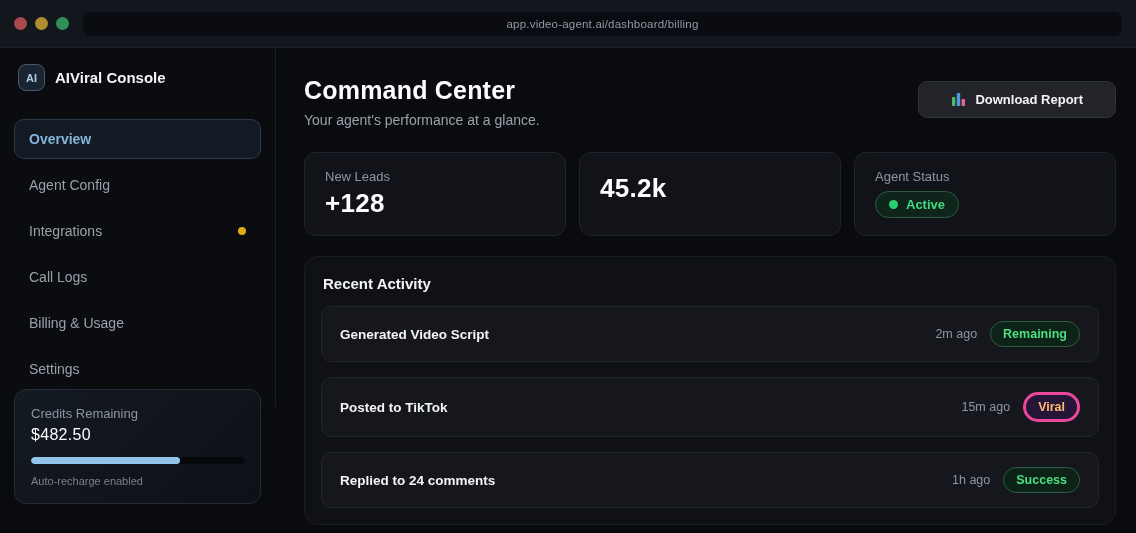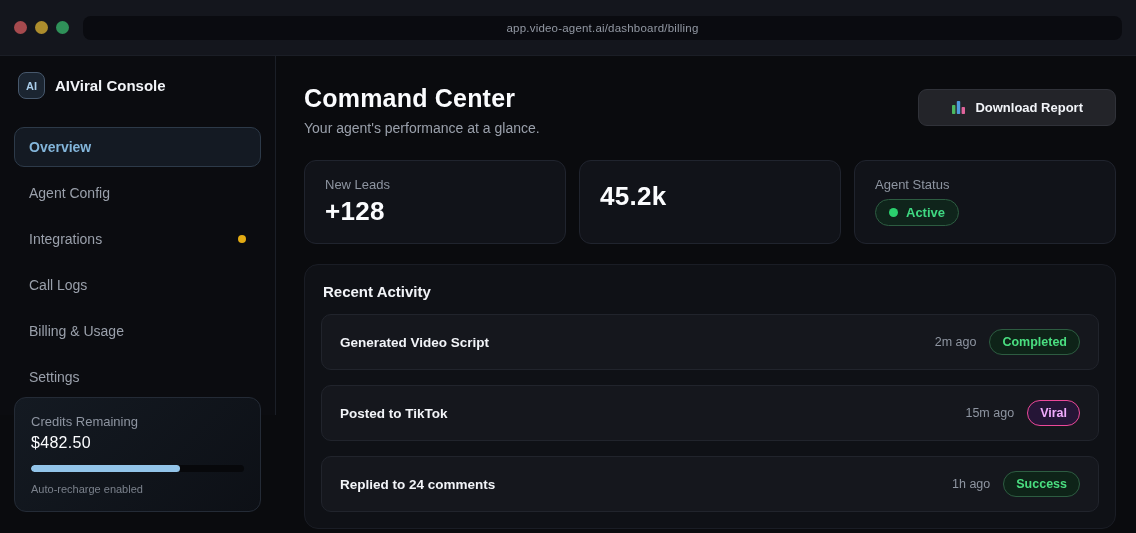--- a/index.html
+++ b/index.html
@@ -5,21 +5,21 @@
   * { margin:0; padding:0; box-sizing:border-box; }
   html,body { width:1136px; height:533px; overflow:hidden; }
   body {
     background:#0a0b0e;
     font-family:"Liberation Sans", sans-serif;
     color:#e7e9ee;
     -webkit-font-smoothing:antialiased;
   }
   
   .topbar {
-    height:56px; background:#14161d; display:flex; align-items:center;
+    height:48px; background:#14161d; display:flex; align-items:center;
     padding:0 14px; border-bottom:1px solid #1b1e26;
   }
   .traffic { display:flex; gap:8px; margin-right:14px; }
   .light { width:13px; height:13px; border-radius:50%; }
   .light.red { background:#a64a4e; }
   .light.yellow { background:#ad8d2d; }
   .light.green { background:#2f9159; }
   .urlbar {
     flex:1; height:24px; background:#0a0b10; border-radius:8px;
     display:flex; align-items:center; justify-content:center;
@@ -94,21 +94,21 @@
   .activity-row {
     display:flex; align-items:center; justify-content:space-between;
     background:#15171d; border:1px solid #21242c; border-radius:10px;
     padding:14px 18px; cursor:pointer;
   }
   .row-title { font-size:13.5px; font-weight:bold; color:#f2f4f8; }
   .row-right { display:flex; align-items:center; gap:13px; }
   .row-time { font-size:12.5px; color:#8e95a1; }
   .pill { border-radius:999px; padding:5px 12px; font-size:12.5px; font-weight:bold; }
   .pill.green { background:#0e2318; border:1px solid #2d5c41; color:#4ade80; }
-  .pill.purple { background:#251536; border:1px solid #ec4899; color:#f0abfc; }
+  .pill.purple { background:#251536; border:3px solid #ec4899; color:#fdba74; }
 </style>
 </head>
 <body>
 
 <div class="topbar">
   <div class="traffic">
     <span class="light red"></span>
     <span class="light yellow"></span>
     <span class="light green"></span>
   </div>
@@ -191,21 +191,21 @@
     </div>
 
     <div class="activity">
       <div class="activity-title">Recent Activity</div>
       <div class="activity-list">
 
         <div class="activity-row">
           <span class="row-title">Generated Video Script</span>
           <span class="row-right">
             <span class="row-time">2m ago</span>
-            <span class="pill green">Completed</span>
+            <span class="pill green">Remaining</span>
           </span>
         </div>
 
         <div class="activity-row">
           <span class="row-title">Posted to TikTok</span>
           <span class="row-right">
             <span class="row-time">15m ago</span>
             <span class="pill purple">Viral</span>
           </span>
         </div>

